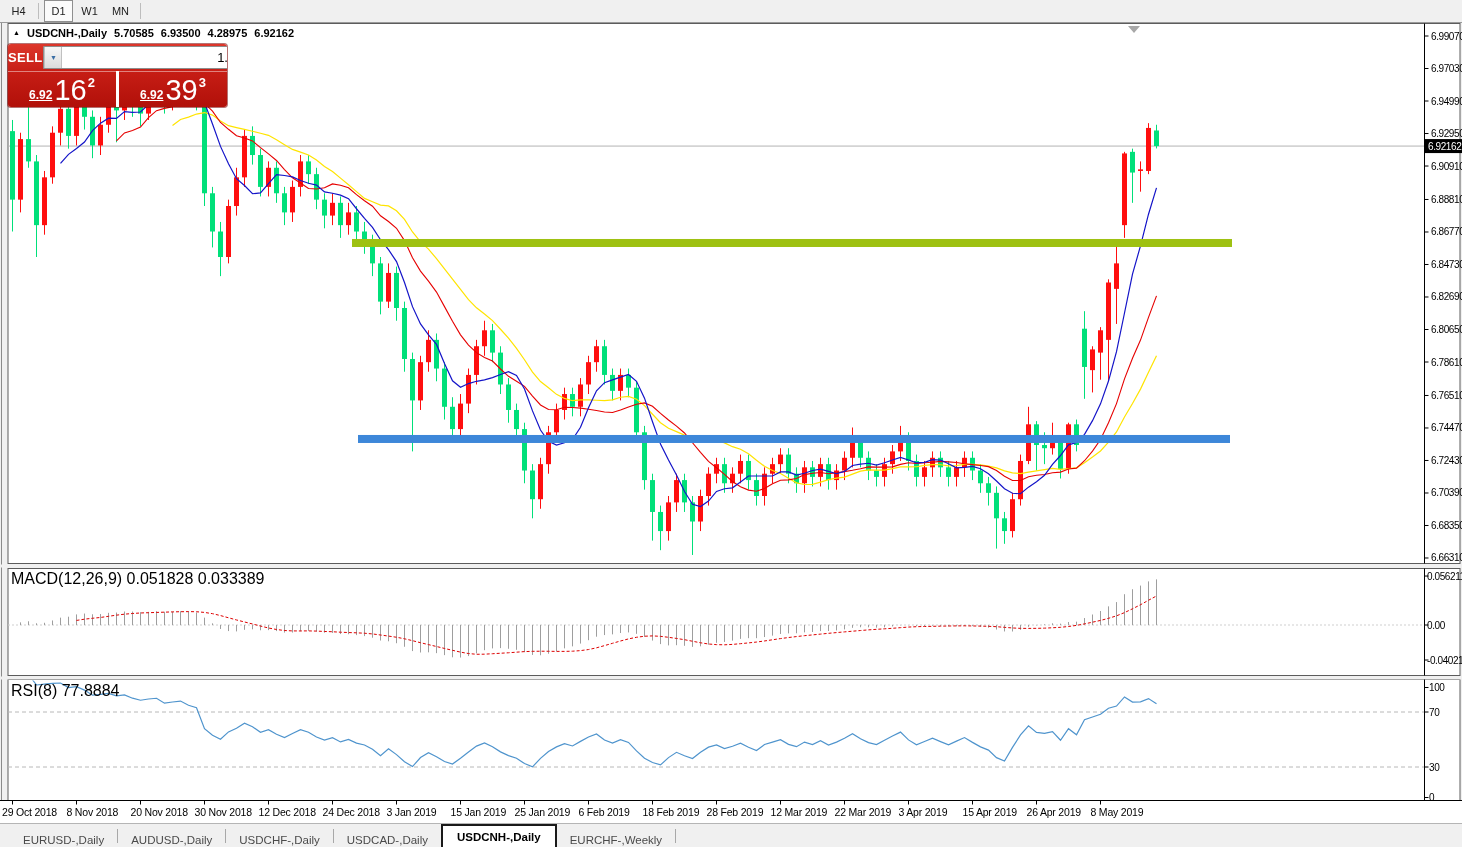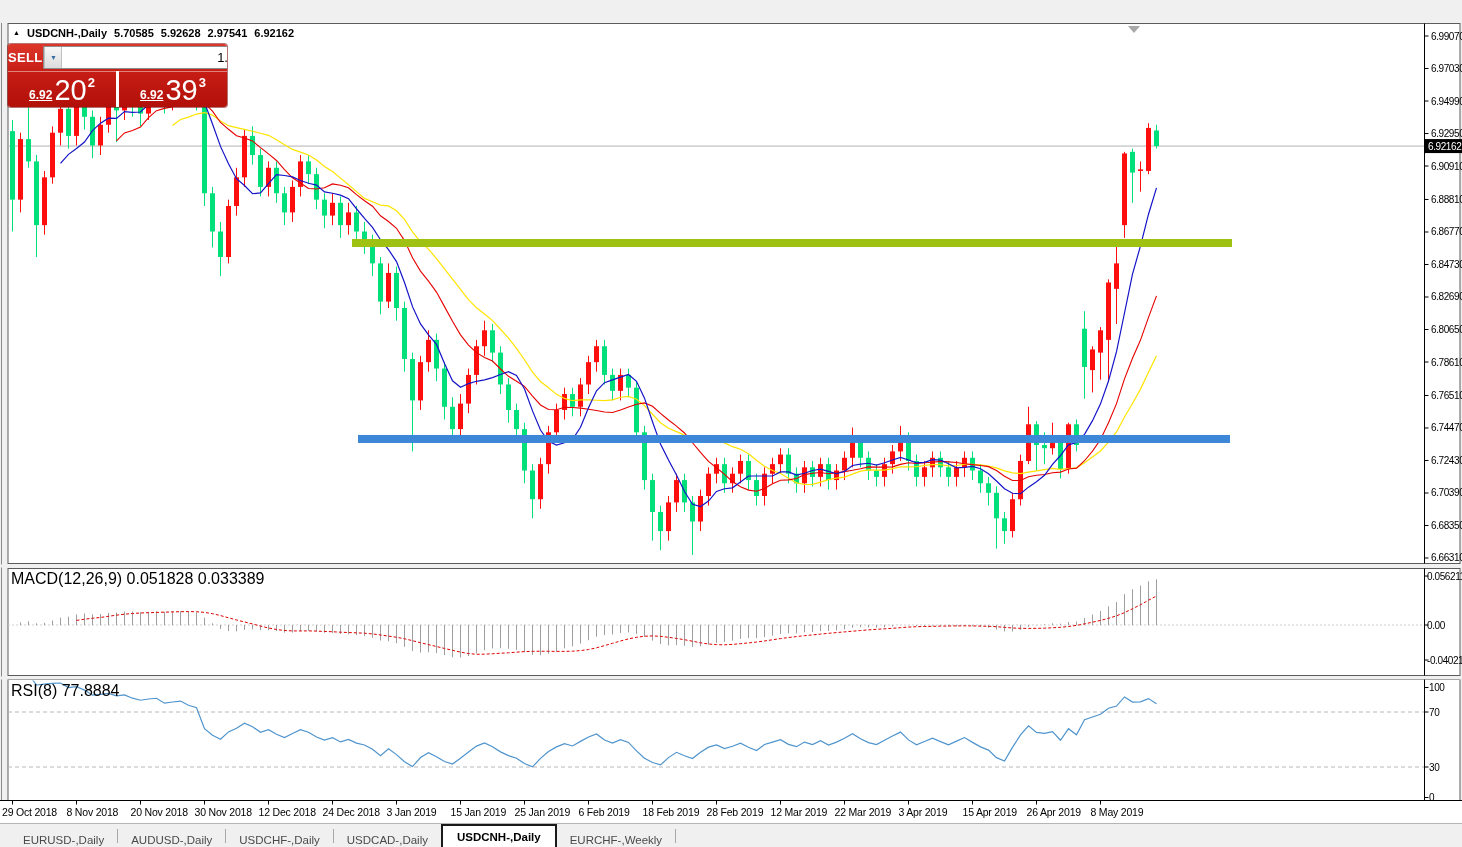--- a/index.html
+++ b/index.html
@@ -56,20 +56,29 @@
   .tab{display:flex;align-items:center;padding:16px 13px;cursor:pointer;white-space:nowrap;}
   .tab.active{background:#fff;border:2px solid #1a1a1a;border-bottom:none;color:#000;
               font-weight:700;padding:0 14px;margin-top:0;}
   .tab-sep{width:1px;background:#a8a8a8;margin:5px 0;}
 </style>
 </head>
 <body>
 
 <div id="app">
 
+  <div id="toolbar">
+      <span style="width: 3px;"></span>
+      <div class="tf-btn">H4</div>
+      <div class="tf-sep"></div>
+      <div class="tf-btn active">D1</div>
+      <div class="tf-btn">W1</div>
+      <div class="tf-btn">MN</div>
+      <div class="tf-sep"></div>
+    </div>
 
   <svg id="chart-svg" width="1462" height="800">
       <rect x="0" y="0" width="1462" height="800" fill="#f0f0f0"></rect>
       <rect x="8" y="0.5" width="1452" height="540" fill="#fff" stroke="#5c5c5c" stroke-width="1"></rect>
       <rect x="8" y="545.5" width="1452" height="107" fill="#fff" stroke="#5c5c5c" stroke-width="1"></rect>
       <rect x="8" y="656.5" width="1452" height="121" fill="#fff" stroke="#5c5c5c" stroke-width="1"></rect>
       <rect x="0" y="777.5" width="1462" height="22.5" fill="#fff"></rect>
       <rect x="0" y="0" width="7" height="778" fill="#f0f0f0"></rect>
       <line x1="1.5" y1="0" x2="1.5" y2="778" stroke="#8a8a8a"></line>
       <rect x="0" y="541.5" width="1462" height="3" fill="#f0f0f0"></rect>
@@ -628,42 +637,42 @@
       <line x1="1036.5" y1="777.5" x2="1036.5" y2="781.5" stroke="#000"></line>
       <text x="1026.5" y="793" class="date-label">26 Apr 2019</text>
       <line x1="1100.5" y1="777.5" x2="1100.5" y2="781.5" stroke="#000"></line>
       <text x="1090.5" y="793" class="date-label">8 May 2019</text>
     </svg>
 
   <div id="chart-title">
     <span class="tri">▲</span>
     <span>USDCNH-,Daily</span>
     <span>5.70585</span>
-    <span>5.92628</span>
-    <span>2.97541</span>
+    <span>6.93500</span>
+    <span>4.28975</span>
     <span>6.92162</span>
   </div>
 
   <div class="ind-label" style="top:570px">MACD(12,26,9) 0.051828 0.033389</div>
   <div class="ind-label" style="top:682px">RSI(8) 77.8884</div>
 
   <div id="trade-panel">
     <div id="tp-row1">
       <div class="tp-side">SELL</div>
       <div id="vol-ctrl">
         <button class="vol-btn">▼</button>
         <input id="vol-input" value="1.00" style="">
 
       </div>
 
     </div>
     <div id="tp-row2">
       <div class="tp-price">
         <span class="tp-pre">6.92</span>
-        <span class="tp-big">20</span>
+        <span class="tp-big">16</span>
         <span class="tp-sup">2</span>
       </div>
       <div class="tp-gap"></div>
       <div class="tp-price">
         <span class="tp-pre">6.92</span>
         <span class="tp-big">39</span>
         <span class="tp-sup">3</span>
       </div>
     </div>
   </div>

